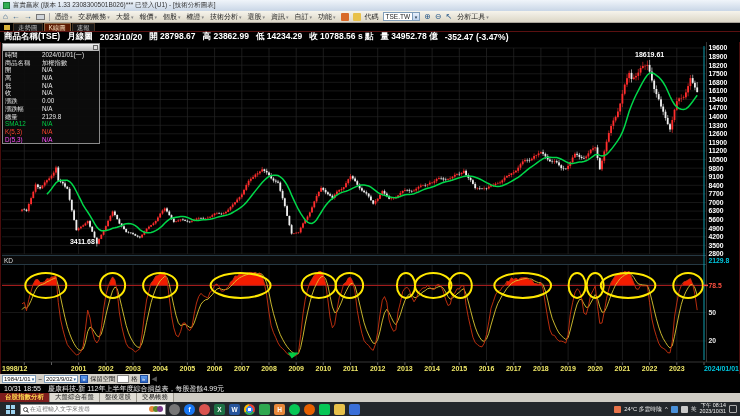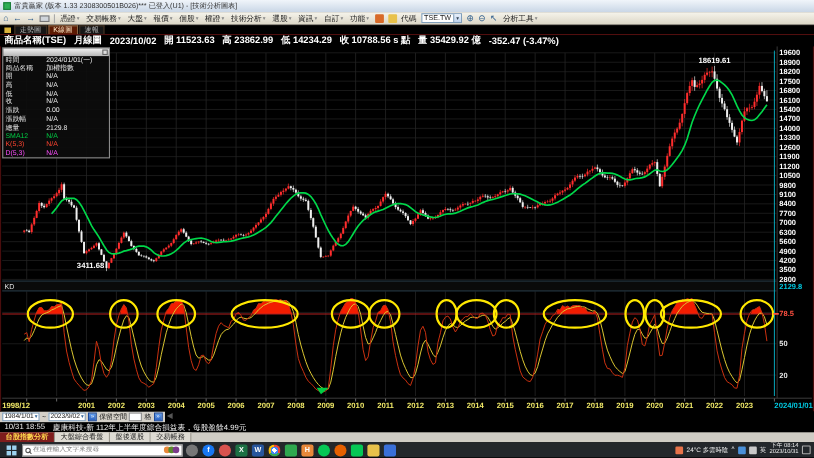--- a/index.html
+++ b/index.html
@@ -149,26 +149,26 @@
     <span id="chart-tabs" style="display:inline-flex;gap:1px">
         <span class="tab">走勢圖</span>
         <span class="tab active">K線圖</span>
         <span class="tab">速報</span>
       </span>
   </div>
 
   <div class="inforow" id="inforow">
       <span>商品名稱(TSE)</span>
       <span>月線圖</span>
-      <span>2023/10/02</span>
-      <span>開 11523.63</span>
+      <span>2023/10/20</span>
+      <span>開 28798.67</span>
       <span>高 23862.99</span>
       <span>低 14234.29</span>
       <span>收 10788.56 s 點</span>
-      <span>量 35429.92 億</span>
+      <span>量 34952.78 億</span>
       <span>-352.47 (-3.47%)</span>
     </div>
 
   <div class="chartwrap">
     <svg id="chartsvg" width="740" height="332">
         <rect x="0" y="0" width="740" height="332" fill="#000"></rect>
         <g>
           <line x1="24.3" y1="6" x2="24.3" y2="212" stroke="#262626" stroke-width="0.7"></line>
           <line x1="24.3" y1="223" x2="24.3" y2="318" stroke="#262626" stroke-width="0.7"></line>
           <line x1="24.3" y1="320" x2="24.3" y2="323" stroke="#888" stroke-width="0.7"></line>

